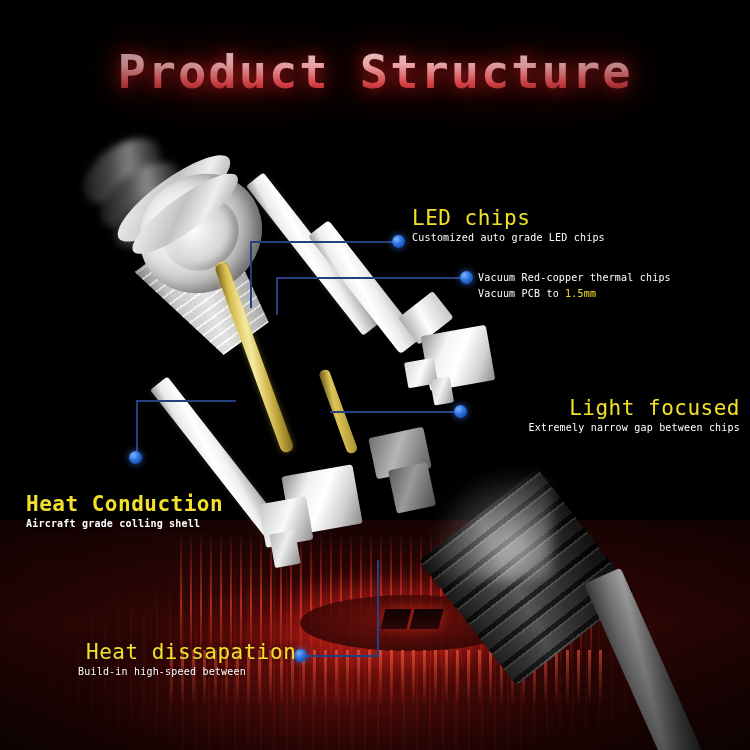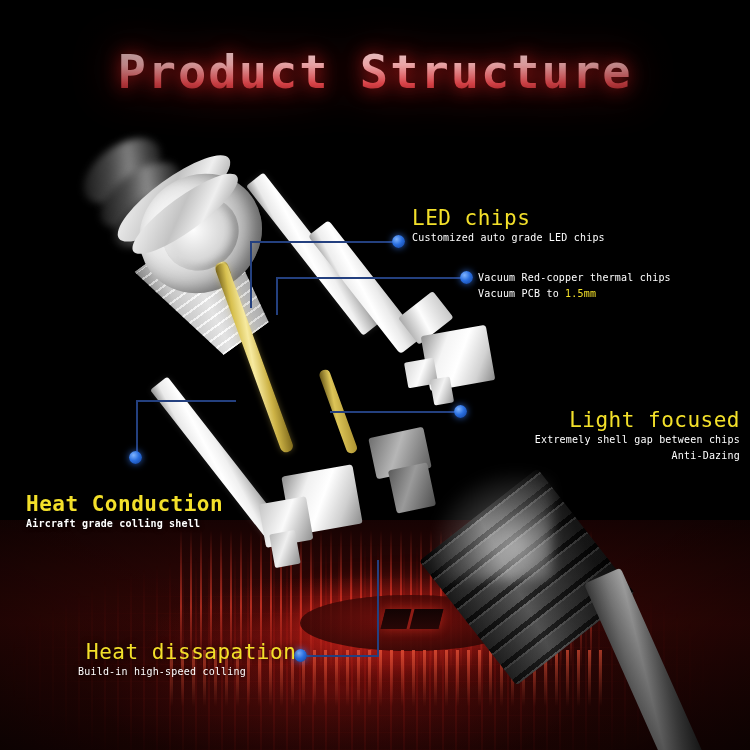--- a/index.html
+++ b/index.html
@@ -242,21 +242,21 @@
   .ann{ position:absolute; color:#ffffff; }
   .ann .head{
     color:#f3e02a; font-size:21px; letter-spacing:.5px; white-space:nowrap;
     text-shadow:0 0 6px rgba(0,0,0,.9);
   }
   .ann .line{
     color:#ffffff; font-size:10px; letter-spacing:.2px; white-space:nowrap; line-height:1.62;
     text-shadow:0 0 5px rgba(0,0,0,.95);
   }
   .ann .hl{ color:#f3e02a; }
-  .right-al{ text-align:right;margin-top:12px; }
+  .right-al{ text-align:right; }
 </style>
 </head>
 <body>
 
 <div id="stage">
 
   <div class="pcb">
     <div class="pcb-base"></div>
     <div class="pcb-traces"></div>
     <div class="pcb-rays"></div>
@@ -333,27 +333,26 @@
     <div class="line">Customized auto grade LED chips</div>
   </div>
 
   <div class="ann" style="left:478px; top:270px;">
     <div class="line">Vacuum Red-copper thermal chips</div>
     <div class="line"><span>Vacuum PCB to </span><span class="hl">1.5mm</span></div>
   </div>
 
   <div class="ann right-al" style="left:330px; top:396px; width:410px;">
     <div class="head" style="text-align:right;">Light focused</div>
-    <div class="line">Extremely shell gap between chips</div>
-    <div class="line">Anti-Dazing</div>
+    <div class="line">Extremely narrow gap between chips</div>
   </div>
 
   <div class="ann" style="left:26px; top:492px;font-weight:bold;">
     <div class="head">Heat Conduction</div>
     <div class="line">Aircraft grade colling shell</div>
   </div>
 
   <div class="ann" style="left:78px; top:640px;">
     <div class="head" style="padding-left:8px;">Heat dissapation</div>
-    <div class="line">Build-in high-speed colling</div>
+    <div class="line">Build-in high-speed between</div>
   </div>
 
 </div>
 
 </body></html>

